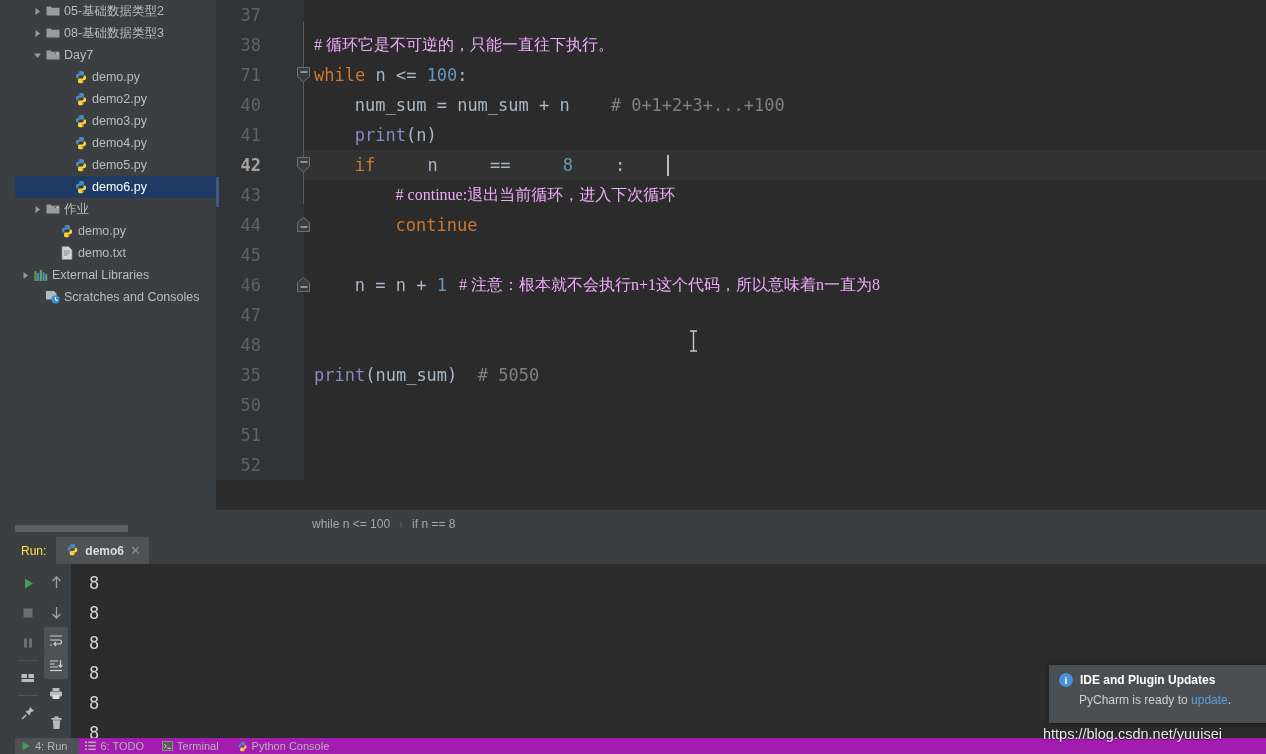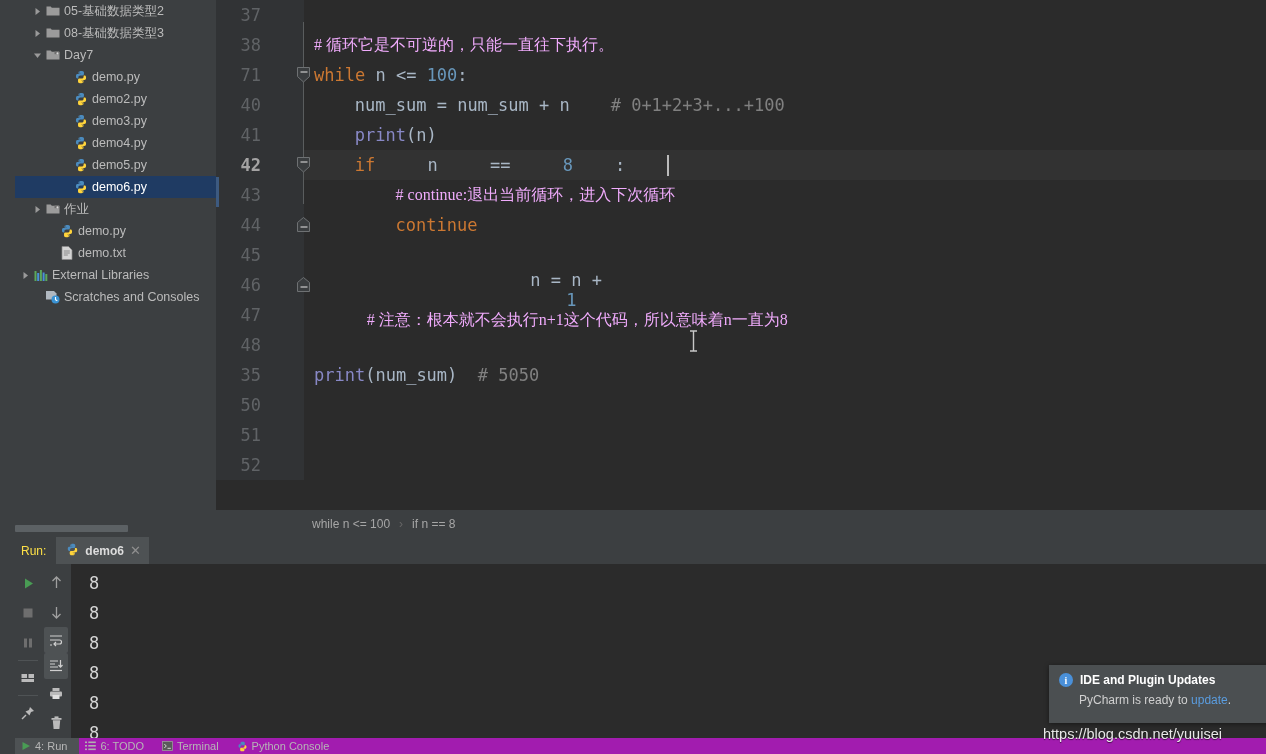--- a/index.html
+++ b/index.html
@@ -430,21 +430,21 @@
             </svg></div><div class="code-text" style="padding-left: 50.8px; gap: 42px;"><span class="kw">if</span><span class="ident"> n </span><span class="punc">== </span><span class="num">8</span><span class="punc">:</span><span class="caret"></span></div></div>
         <div class="code-line"><div class="ln">43</div><div class="gutter-strip"></div><div class="code-text" style="padding-left: 91.6px;"><span class="cmt-cjk"># continue:退出当前循环，进入下次循环</span></div></div>
         <div class="code-line"><div class="ln">44</div><div class="gutter-strip"></div><div class="fold-marker" style="top: 7px;"><svg width="15" height="16" viewBox="0 0 15 16">
               <path d="M7.5 0.5 l6 5 v9 h-12 v-9 z" fill="#3a3d3f" stroke="#6e7173" stroke-width="1"></path>
               <path d="M4.5 10 h7" stroke="#c0c0c0" stroke-width="1.3"></path>
             </svg></div><div class="code-text" style="padding-left: 91.6px;"><span class="kw">continue</span></div></div>
         <div class="code-line"><div class="ln">45</div><div class="gutter-strip"></div><div class="code-text" style="padding-left: 10px;"></div></div>
         <div class="code-line"><div class="ln">46</div><div class="gutter-strip"></div><div class="fold-marker" style="top: 7px;"><svg width="15" height="16" viewBox="0 0 15 16">
               <path d="M7.5 0.5 l6 5 v9 h-12 v-9 z" fill="#3a3d3f" stroke="#6e7173" stroke-width="1"></path>
               <path d="M4.5 10 h7" stroke="#c0c0c0" stroke-width="1.3"></path>
-            </svg></div><div class="code-text" style="padding-left: 50.8px; flex-direction: column;"><span class="ident">n = n + </span><span class="num">1</span><span class="cmt-cjk">   # 注意：根本就不会执行n+1这个代码，所以意味着n一直为8</span></div></div>
+            </svg></div><div class="code-text" style="padding-left: 50.8px;"><span class="ident">n = n + </span><span class="num">1</span><span class="cmt-cjk">   # 注意：根本就不会执行n+1这个代码，所以意味着n一直为8</span></div></div>
         <div class="code-line"><div class="ln">47</div><div class="gutter-strip"></div><div class="code-text" style="padding-left: 10px;"></div></div>
         <div class="code-line"><div class="ln">48</div><div class="gutter-strip"></div><div class="code-text" style="padding-left: 10px;"></div></div>
         <div class="code-line"><div class="ln">35</div><div class="gutter-strip"></div><div class="code-text" style="padding-left: 10px;"><span class="fn">print</span><span class="punc">(</span><span class="ident">num_sum</span><span class="punc">)</span><span class="cmt">  # 5050</span></div></div>
         <div class="code-line"><div class="ln">50</div><div class="gutter-strip"></div><div class="code-text" style="padding-left: 10px;"></div></div>
         <div class="code-line"><div class="ln">51</div><div class="gutter-strip"></div><div class="code-text" style="padding-left: 10px;"></div></div>
         <div class="code-line"><div class="ln">52</div><div class="gutter-strip"></div><div class="code-text" style="padding-left: 10px;"></div></div>
       </div>
     <div class="cursor-ibeam">
       <svg width="11" height="22" viewBox="0 0 11 22">
         <path d="M2 1 H9 M5.5 1 V21 M2 21 H9" stroke="#c8c8c8" stroke-width="1.4" fill="none"></path>

